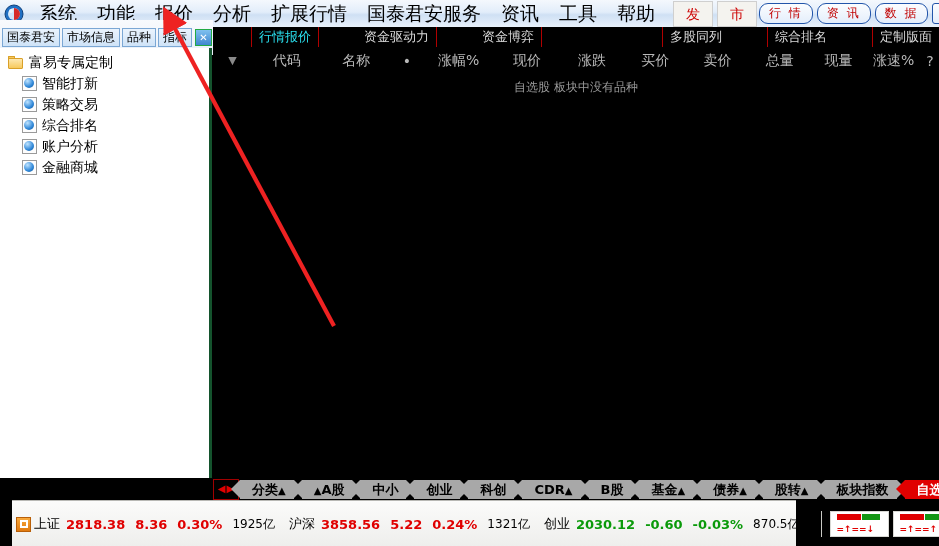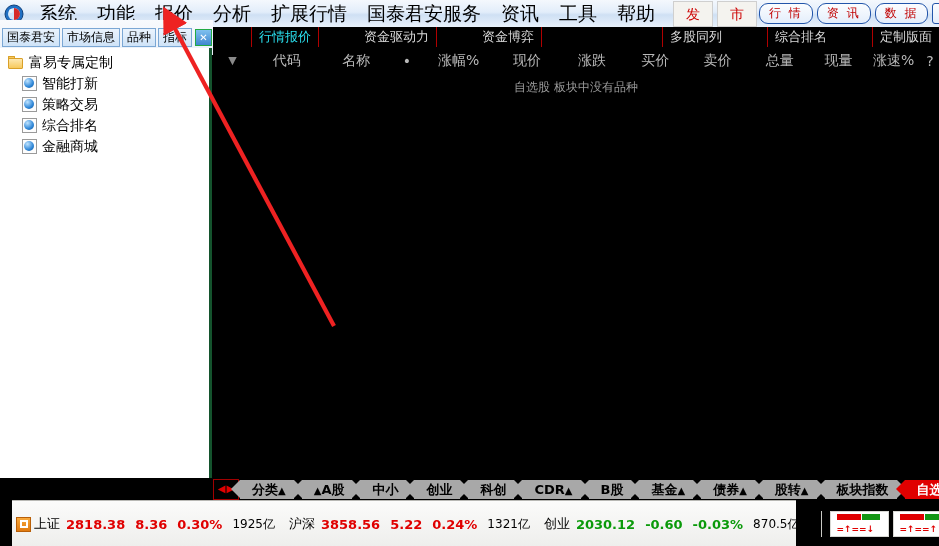--- a/index.html
+++ b/index.html
@@ -260,20 +260,26 @@
       <span class="globe-ico">
           <i></i>
         </span>
       <span class="tree-label">策略交易</span>
     </div>
     <div class="tree-child">
       <span class="globe-ico">
           <i></i>
         </span>
       <span class="tree-label">综合排名</span>
+    </div>
+    <div class="tree-child">
+      <span class="globe-ico">
+          <i></i>
+        </span>
+      <span class="tree-label">账户分析</span>
     </div>
     <div class="tree-child">
       <span class="globe-ico">
           <i></i>
         </span>
       <span class="tree-label">金融商城</span>
     </div>
   </div>
 
   <div class="quote">

